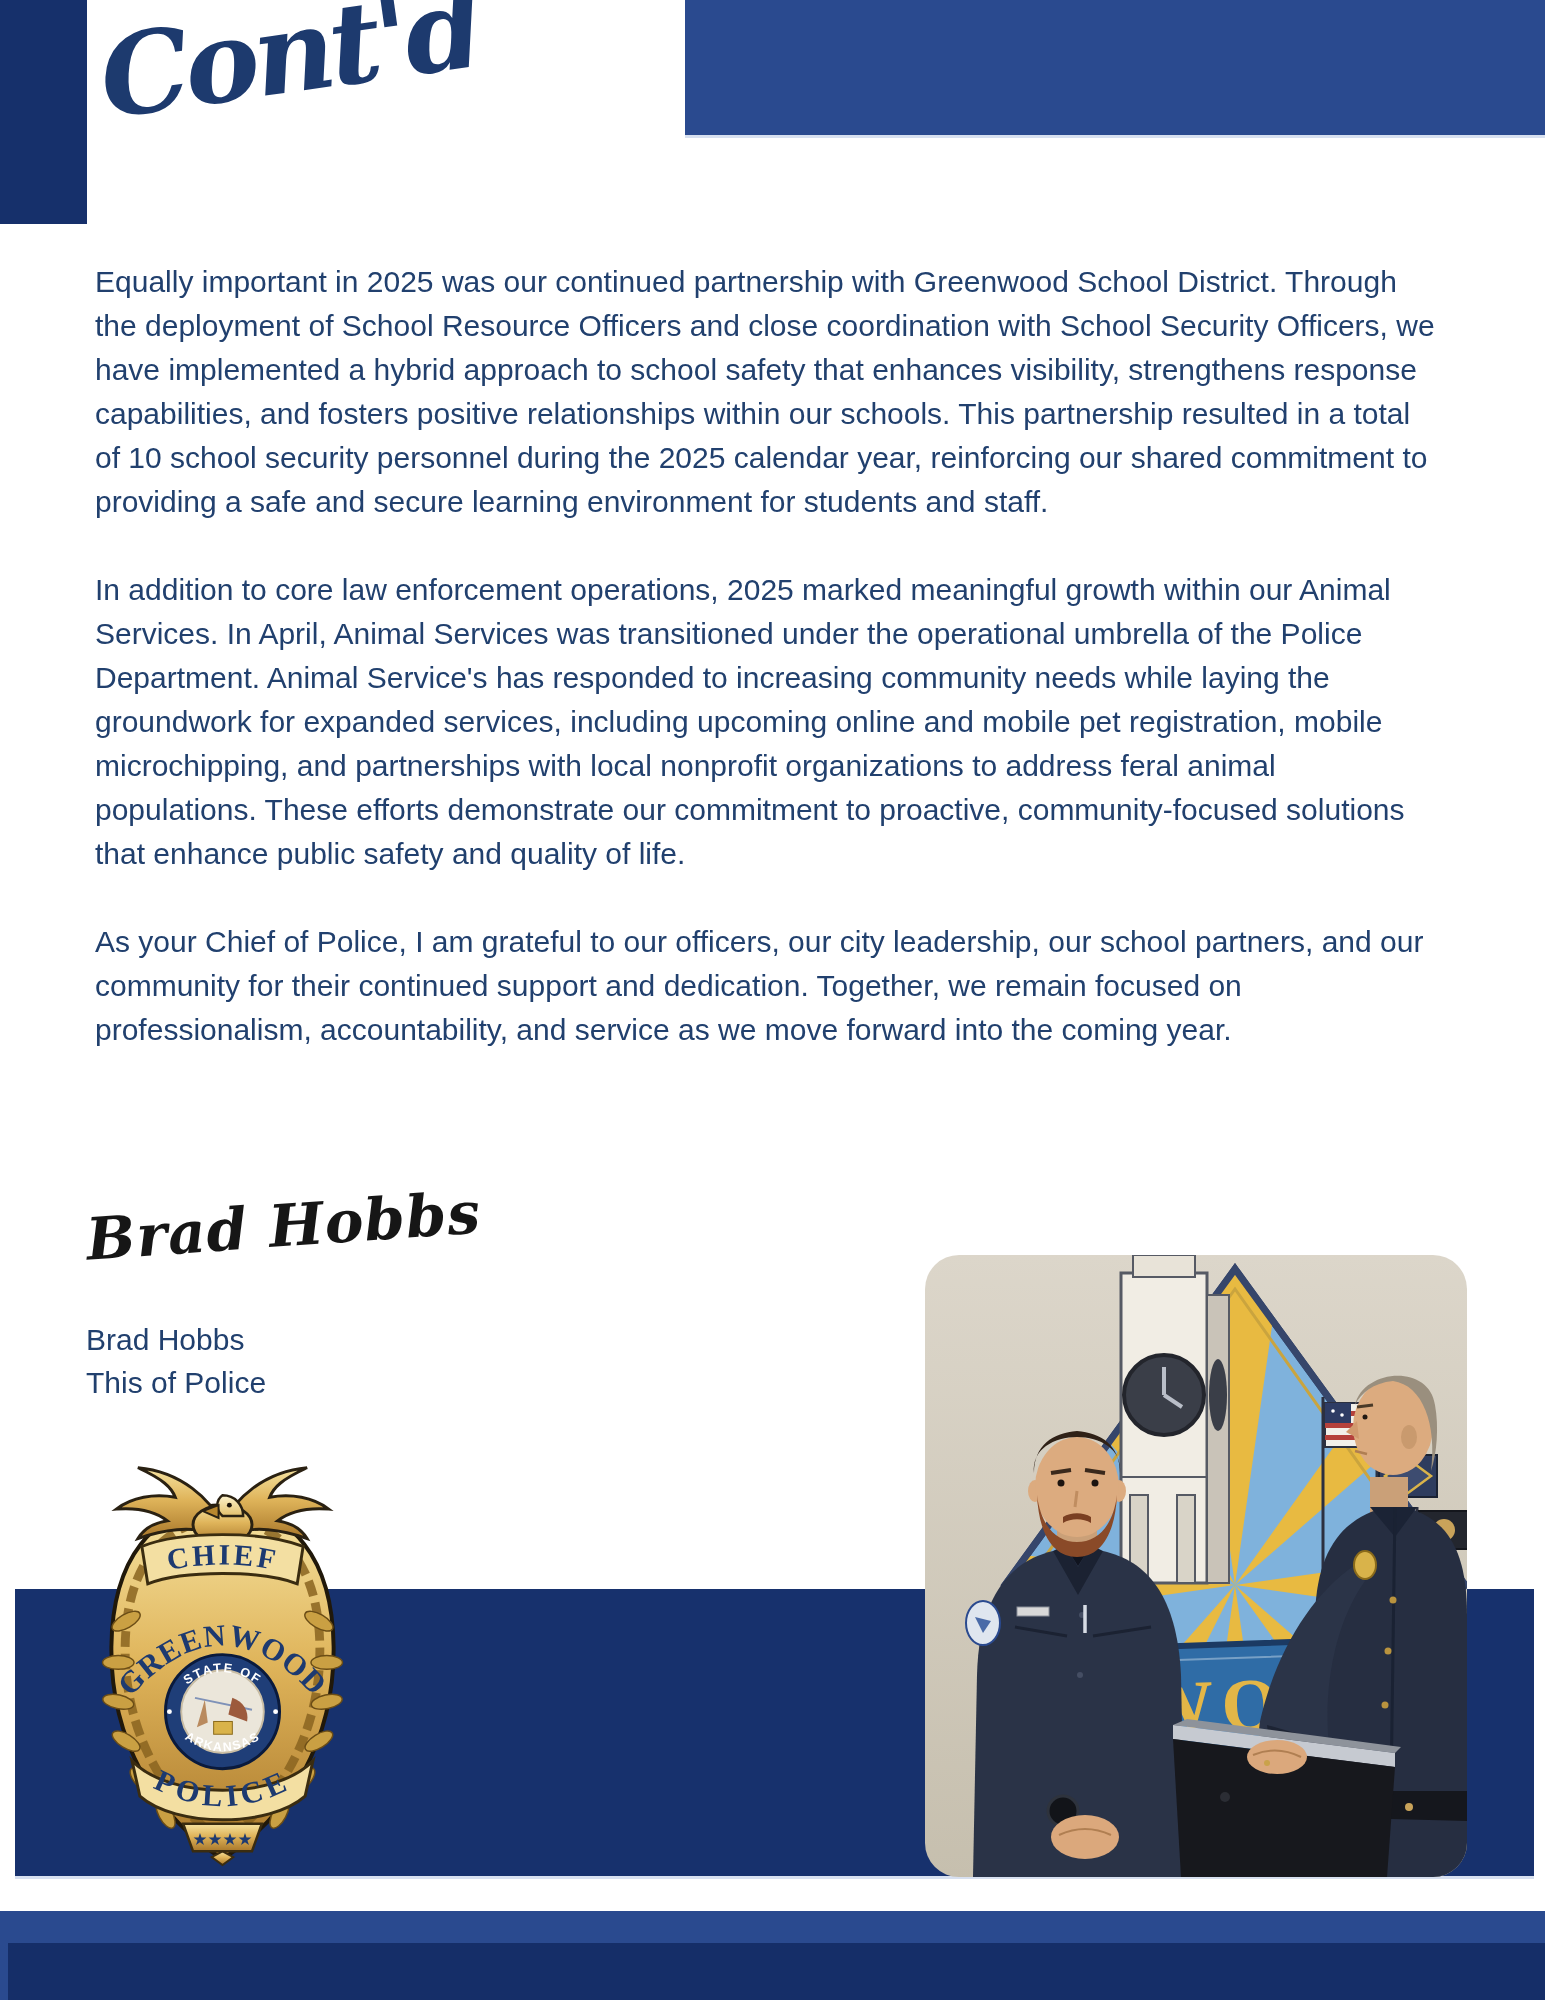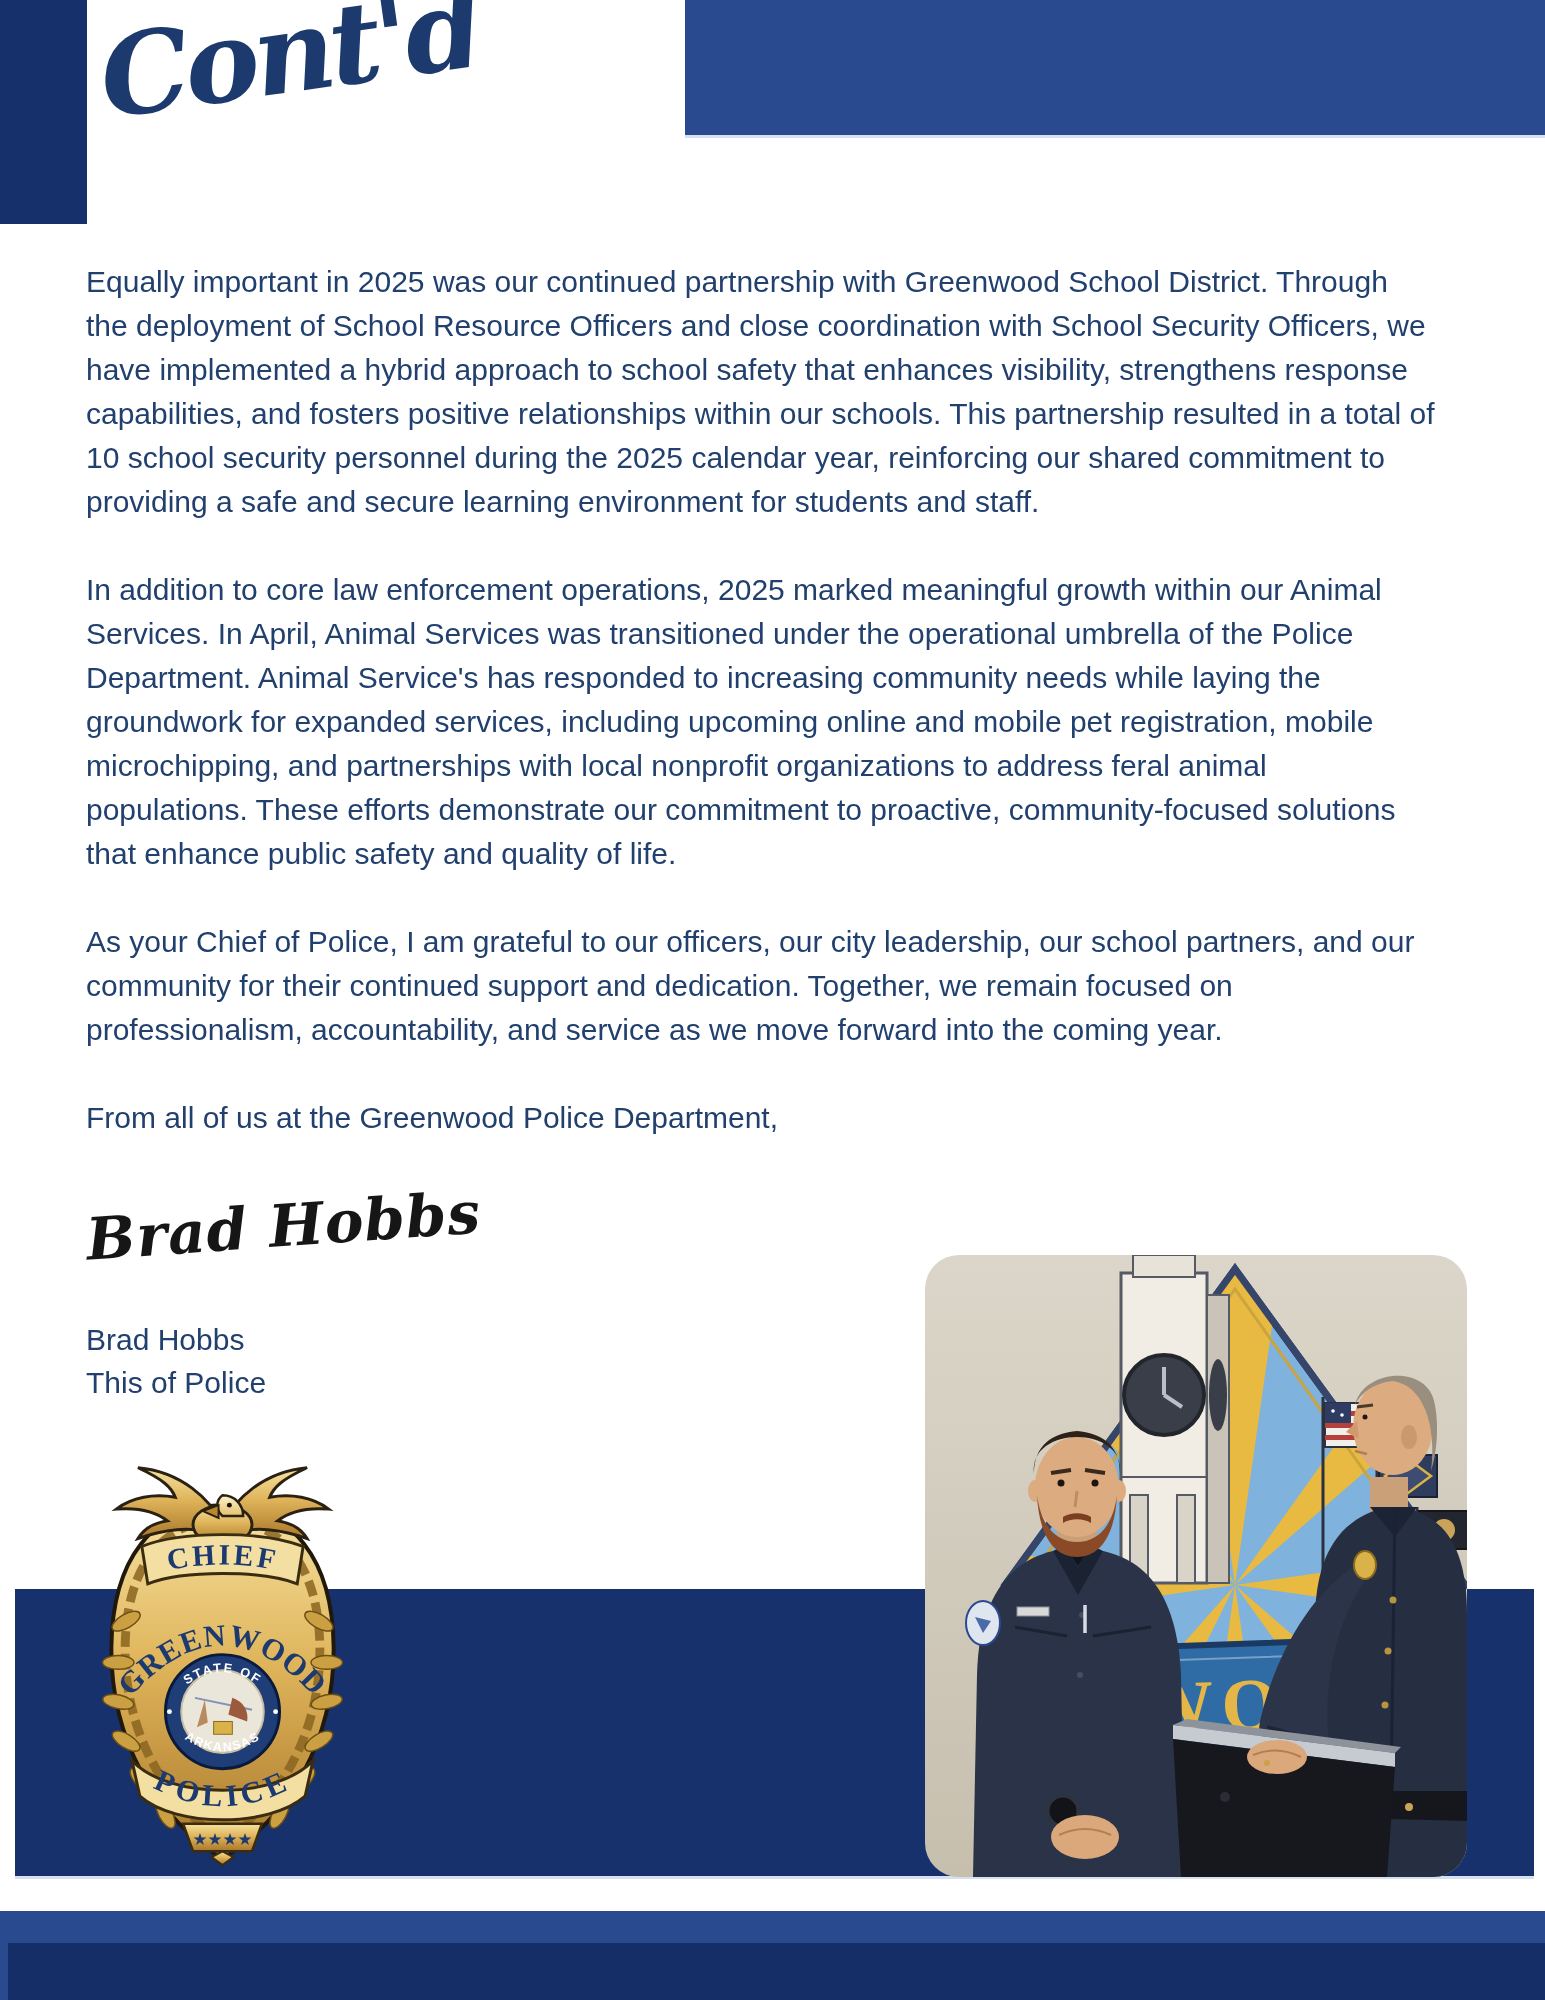--- a/index.html
+++ b/index.html
@@ -19,21 +19,21 @@
   .contd {
     position:absolute; left:92px; top:14px;
     font-family:"DejaVu Serif", serif; font-style:italic; font-weight:bold;
     font-size:112px; letter-spacing:-5px; color:#1d3a6e;
     transform:rotate(-8deg); transform-origin:left top;
   }
   .letter {
     position:absolute; left:86px; top:260px; width:1350px;
     color:#21406e; font-size:30px; line-height:44px;
   }
-  .letter p { margin:0 0 44px 0; }
+  .letter p { margin:0 0 44px 9px; }
   .sig-script {
     position:absolute; left:84px; top:1206px;
     font-family:"DejaVu Serif", serif; font-style:italic; font-weight:bold;
     font-size:58px; color:#161616; letter-spacing:1px;
     transform:rotate(-4deg); transform-origin:left top;
   }
   .sig-block {
     position:absolute; left:86px; top:1318px;
     color:#21406e; font-size:30px; line-height:43px;
   }
@@ -59,21 +59,20 @@
 
   <div class="block-top-left"></div>
   <div class="bar-top-right"></div>
 
   <div class="contd">Cont'd</div>
 
   <div class="letter">
     <p>Equally important in 2025 was our continued partnership with Greenwood School District. Through the deployment of School Resource Officers and close coordination with School Security Officers, we have implemented a hybrid approach to school safety that enhances visibility, strengthens response capabilities, and fosters positive relationships within our schools. This partnership resulted in a total of 10 school security personnel during the 2025 calendar year, reinforcing our shared commitment to providing a safe and secure learning environment for students and staff.</p>
     <p>In addition to core law enforcement operations, 2025 marked meaningful growth within our Animal Services.  In April, Animal Services was transitioned under the operational umbrella of the Police Department.  Animal Service's has responded to increasing community needs while laying the groundwork for expanded services, including upcoming online and mobile pet registration, mobile microchipping, and partnerships with local nonprofit organizations to address feral animal populations. These efforts demonstrate our commitment to proactive, community-focused solutions that enhance public safety and quality of life.</p>
     <p>As your Chief of Police, I am grateful to our officers, our city leadership, our school partners, and our community for their continued support and dedication. Together, we remain focused on professionalism, accountability, and service as we move forward into the coming year.</p>
-    <p>From all of us at the Greenwood Police Department,</p>
   </div>
 
   <div class="sig-script">Brad Hobbs</div>
 
   <div class="sig-block">
     <div>Brad Hobbs</div>
     <div>This of Police</div>
   </div>
 
   <div class="band-middle"></div>

